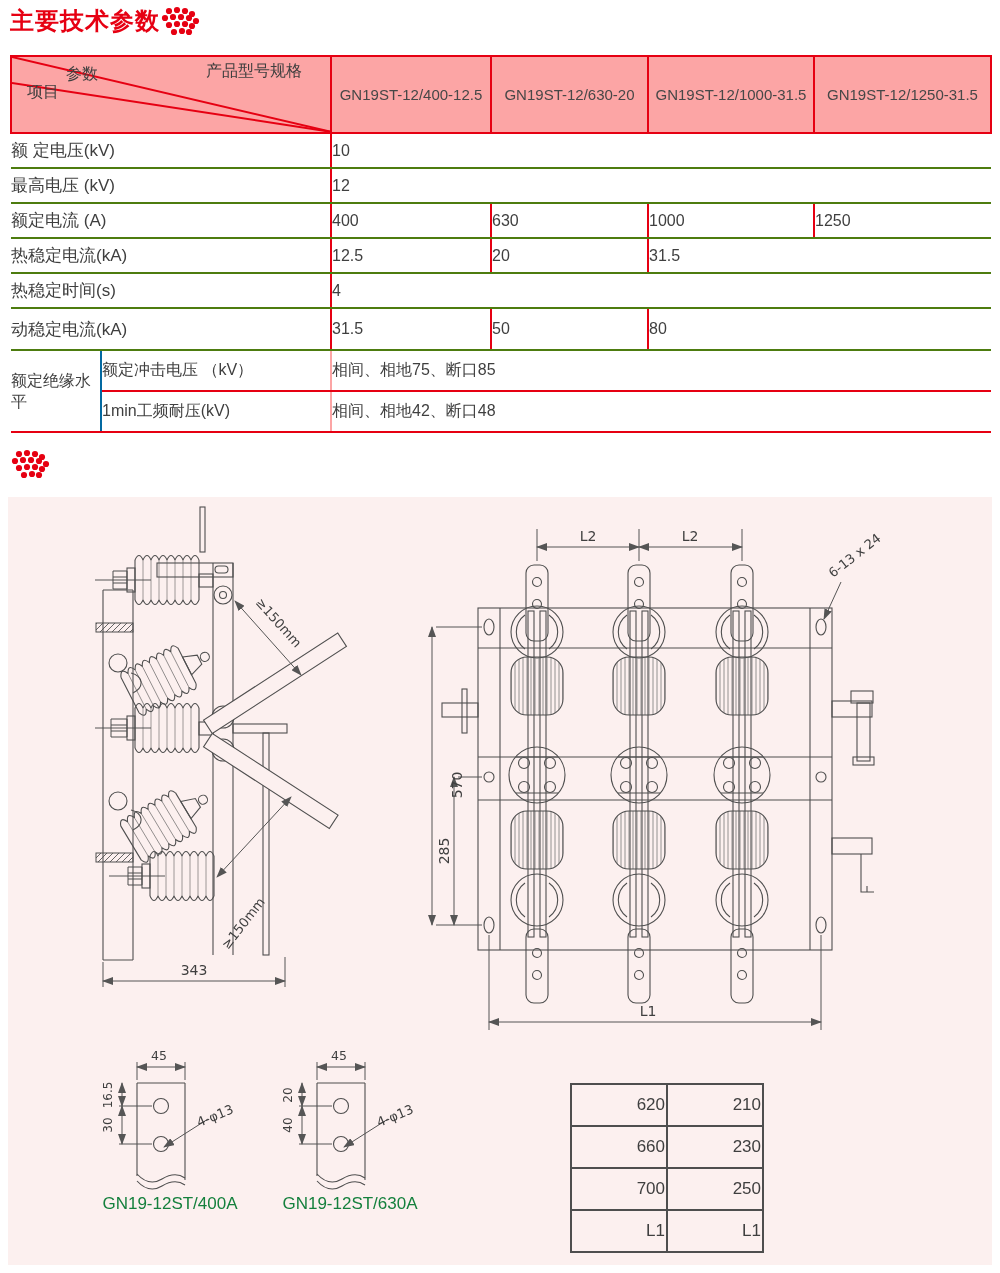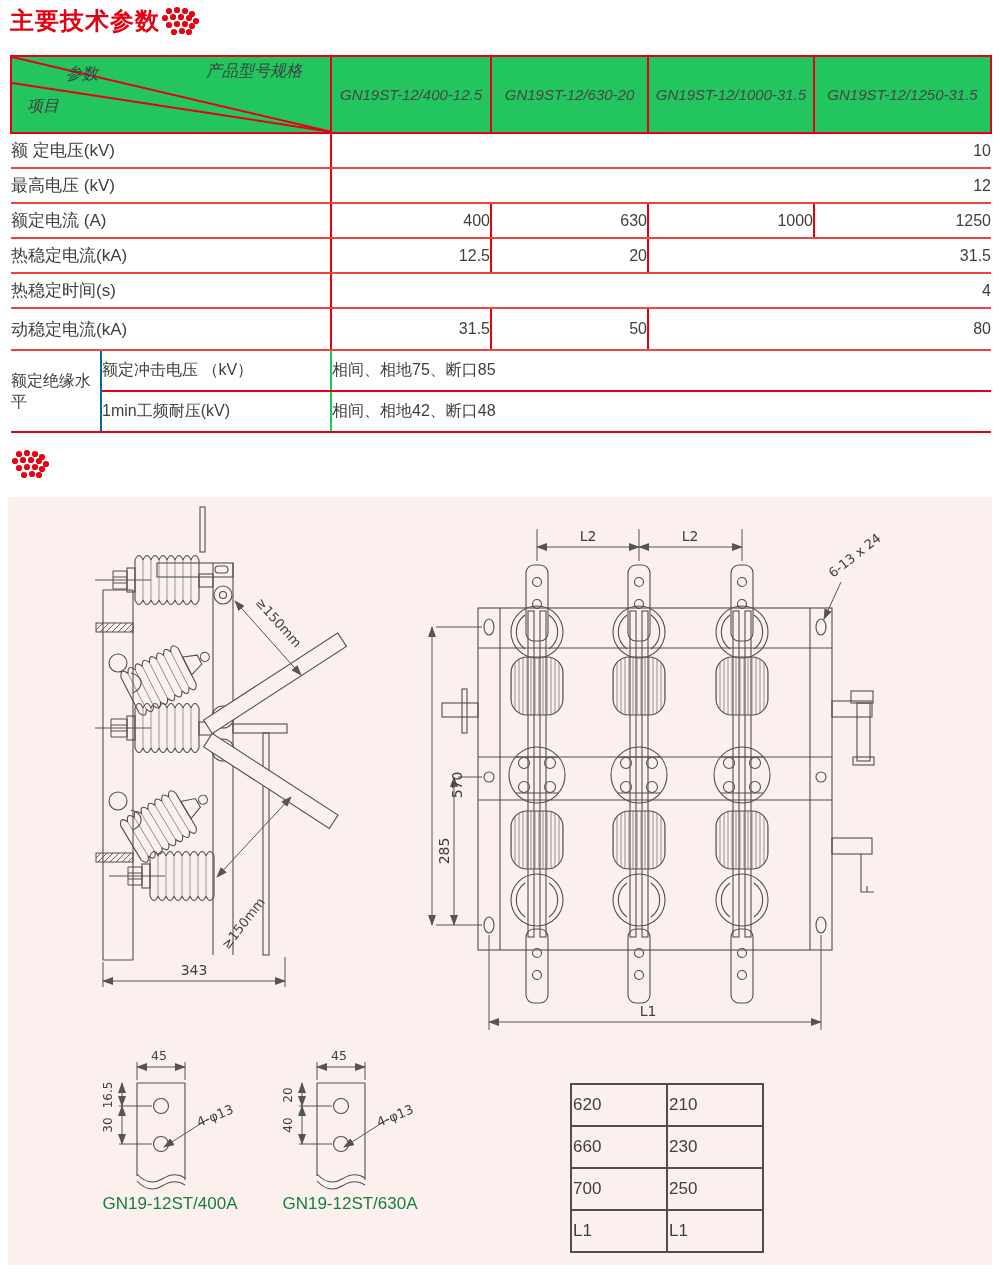--- a/index.html
+++ b/index.html
@@ -5,46 +5,46 @@
   html,body{margin:0;padding:0;}
   body{width:1000px;height:1273px;position:relative;background:#ffffff;
        font-family:"Liberation Sans","DejaVu Sans",sans-serif;color:#3f3f3f;overflow:hidden;}
   .abs{position:absolute;}
   
   .sec-title{position:absolute;left:10px;display:flex;align-items:flex-start;}
   .sec-title .t{color:#e60012;font-size:24px;font-weight:bold;letter-spacing:1px;line-height:30px;}
   
   table.spec{position:absolute;left:10px;top:55px;width:980px;border-collapse:collapse;table-layout:fixed;}
   table.spec th,table.spec td{padding:0;font-weight:normal;}
-  tr.hd th{background:#22c55e;border:2px solid #e60012;height:75px;font-size:15px;color:#474747;text-align:center;font-style:italic;}
+  tr.hd th{background:#fca5a5;border:2px solid #e60012;height:75px;font-size:15px;color:#474747;text-align:center;}
   th.diag{position:relative;}
   th.diag .dg{position:absolute;font-size:16px;color:#3f3f3f;}
   td{height:33px;font-size:17px;}
-  tr.b td{border-bottom:2px solid #ef4444;}
+  tr.b td{border-bottom:2px solid #4d7c0f;}
   td.lbl{border-right:2px solid #e60012;text-align:left;padding-left:22px;}
-  td.val{text-align:right;font-size:16px;margin-top:36px;}
+  td.val{text-align:left;font-size:16px;margin-top:36px;}
   td.rr{border-right:2px solid #e60012;}
   tr.r6 td{height:40px;}
   tr.ins td{height:39px;border-bottom:2px solid #e60012;font-size:16px;}
   td.grp{border-right:2px solid #0369a1;text-align:left;padding:0 16px 0 26px;line-height:21px;font-size:16px;}
-  td.sub{border-right:2px solid #22c55e;text-align:left;padding-left:28px;}
+  td.sub{border-right:2px solid #fca5a5;text-align:left;padding-left:28px;}
   td.insval{text-align:left;margin-top:41px;}
   
   .panel{position:absolute;left:8px;top:497px;width:984px;height:768px;background:#fcf0ef;}
   
   svg .ln{fill:none;stroke:#4f4f4f;stroke-width:1.1;}
   svg .lnf{fill:#fcf0ef;stroke:#4f4f4f;stroke-width:1.1;}
   svg .bolt{fill:none;stroke:#4f4f4f;stroke-width:1;}
   svg .dim{fill:none;stroke:#555555;stroke-width:1;}
   svg .hatch{fill:url(#hd);stroke:#4f4f4f;stroke-width:1;}
   svg text{fill:#3f3f3f;font-family:"DejaVu Sans",sans-serif;}
   .cap{position:absolute;top:1194px;width:150px;text-align:center;font-size:17px;color:#15803d;}
   
   table.sizes{position:absolute;left:570px;top:1083px;border-collapse:collapse;}
-  table.sizes td{width:92px;height:38px;border:2px solid #4e4e4e;text-align:left;font-size:17px;color:#3f3f3f;}
+  table.sizes td{width:92px;height:38px;border:2px solid #4e4e4e;text-align:right;font-size:17px;color:#3f3f3f;}
   .diagsvg{position:absolute;left:0;top:0;}
 </style>
 </head>
 <body>
 
 <svg width="0" height="0" style="position:absolute" aria-hidden="true">
   <defs>
     <marker id="arrE" markerWidth="11" markerHeight="8" refX="10" refY="4" orient="auto" markerUnits="userSpaceOnUse">
       <path d="M0,0 L11,4 L0,8 Z" fill="#555"></path>
     </marker>
@@ -131,21 +131,21 @@
   </colgroup>
   <tbody>
   <tr class="hd">
     <th class="diag" colspan="2">
       <svg class="diagsvg" width="320" height="75" viewBox="0 0 320 75">
         <line x1="0" y1="0" x2="320" y2="75" stroke="#e60012" stroke-width="2"></line>
         <line x1="0" y1="26" x2="320" y2="75" stroke="#e60012" stroke-width="2"></line>
       </svg>
       <span class="dg" style="left:54px;top:7px">参数</span>
       <span class="dg" style="left:194px;top:4px">产品型号规格</span>
-      <span class="dg" style="left:15px;top:39px">项目</span>
+      <span class="dg" style="left:15px;top:25px">项目</span>
     </th>
     <th>GN19ST-12/400-12.5</th>
     <th>GN19ST-12/630-20</th>
     <th>GN19ST-12/1000-31.5</th>
     <th>GN19ST-12/1250-31.5</th>
   </tr>
   <tr class="b">
     <td class="lbl" colspan="2">额 定电压(kV)</td>
     <td class="val" colspan="4">10</td>
   </tr>

